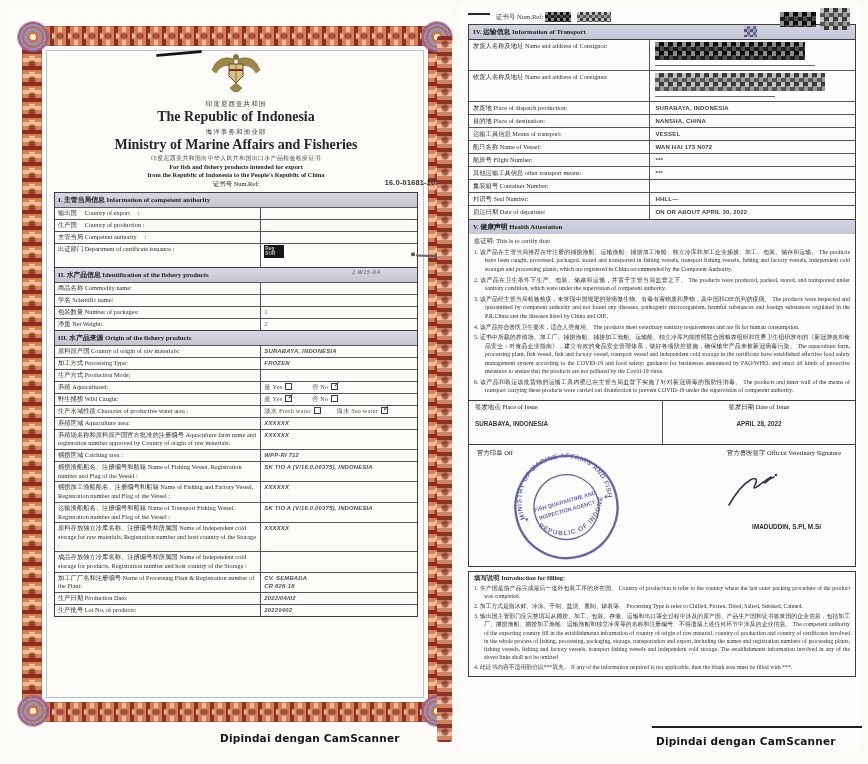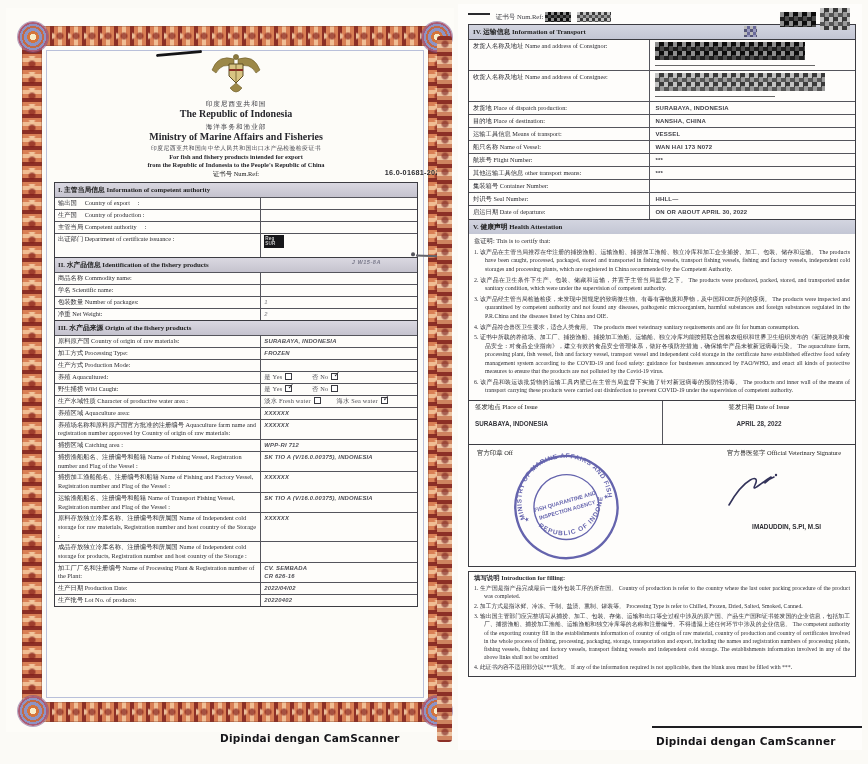--- a/index.html
+++ b/index.html
@@ -29,21 +29,21 @@
     background:radial-gradient(circle,#f7ecca 0 3px,#d4743c 3px 6px,#8d93c4 6px 9px,#c46a44 9px 11px,#8d93c4 11px 13px,#aa5a74 13px 15px);
     box-shadow:0 0 0 1px rgba(110,80,140,.5); }
   .r-tl { left:-4px; top:-4px; } .r-tr { right:-4px; top:-4px; }
   .r-bl { left:-4px; bottom:-4px; } .r-br { right:-4px; bottom:-4px; }
   .inner-line { position:absolute; inset:24px; border:1px solid #b9c0da; }
 
   .left-content { position:absolute; left:32px; top:24px; width:364px; }
   .emblem-wrap { text-align:center; height:50px; }
   .hdr { text-align:center; line-height:1.25; }
   .hdr .cn { font-size:6.6px; color:#3a3a40; letter-spacing:1px; }
-  .hdr .en { font-size:10px; font-weight:bold; color:#26262c; }
+  .hdr .en { font-size:14px; font-weight:bold; color:#26262c; }
   .hdr .small-cn { font-size:5.8px; color:#44444c; letter-spacing:.5px; margin-top:2px; }
   .hdr .small-en { font-size:6.4px; font-weight:bold; color:#26262c; }
   .purpose-row { position:relative; }
   .cert-no { position:absolute; right:-26px; top:7px; font-family:"Liberation Sans",sans-serif;
              font-weight:bold; font-size:7.2px; color:#2b2b30; letter-spacing:.3px; }
   .numref { font-size:6.4px; margin-top:1px; }
 
   .cert-table { margin-top:4px; border:1.4px solid #3c3c42; background:#fefdfa; }
   .sec { background:linear-gradient(#dad8e1,#c5c3ce); font-weight:bold; font-size:6.8px;
          padding:2px 3px; border-top:1px solid #3c3c42; position:relative; }

